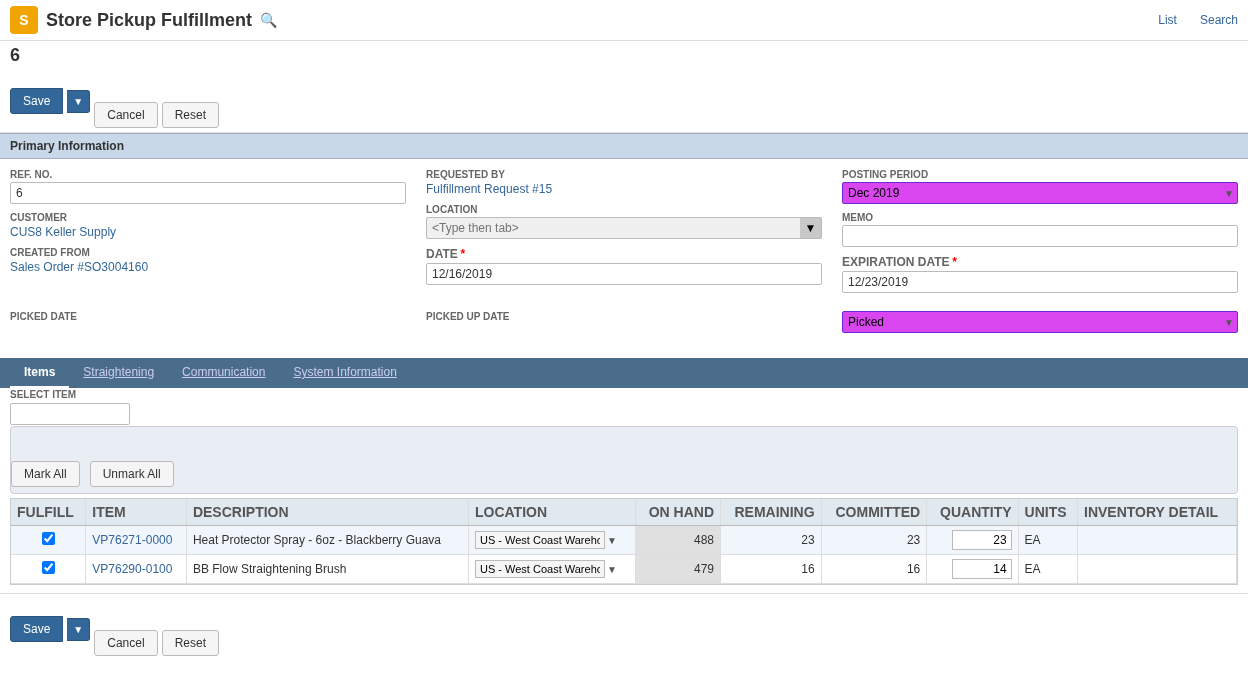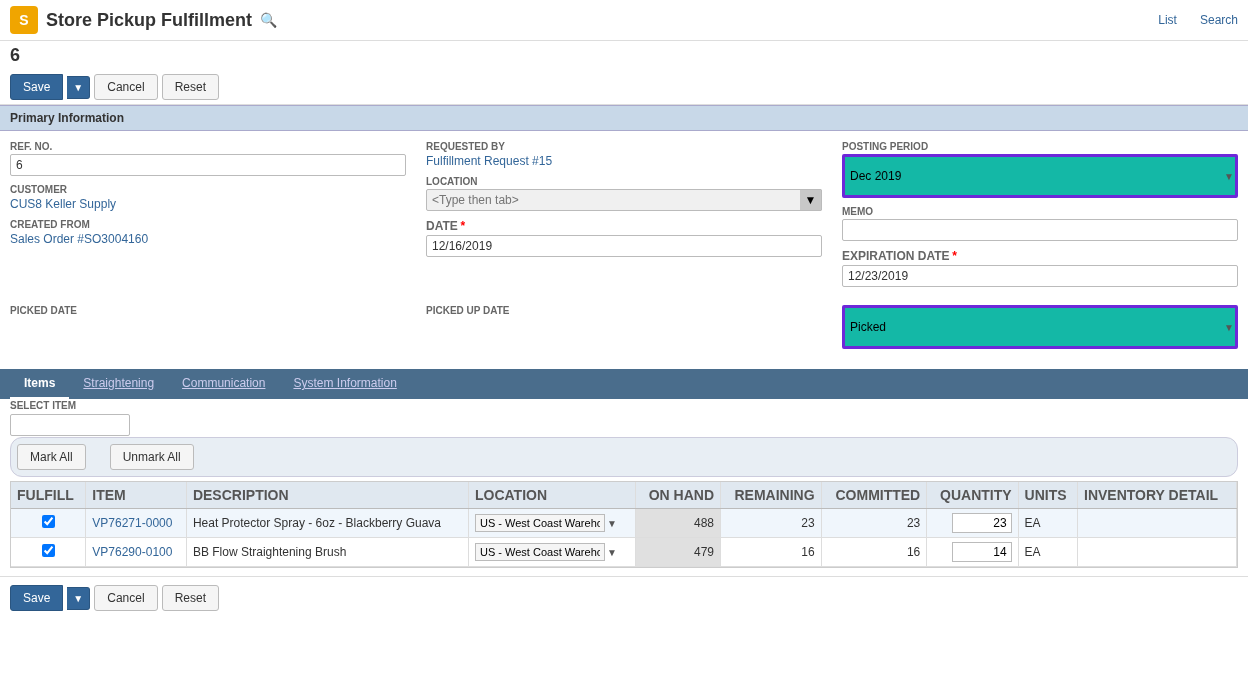--- a/index.html
+++ b/index.html
@@ -14,55 +14,55 @@
     .header-right { display: flex; gap: 23px; justify-content: center; }
     .header-link { color: #336699; text-decoration: none; font-size: 12px; cursor: pointer; }
 
     
     .record-num { padding: 4px 10px; font-size: 18px; font-weight: bold; }
 
     
     .toolbar { display: flex; align-items: center; gap: 4px; padding: 4px 10px; border-bottom: 1px solid #ddd; }
     .btn-save { background: #336699; color: white; border: 1px solid #2a5580; padding: 5px 12px; cursor: pointer; border-radius: 3px 0 0 3px; font-size: 12px; }
     .btn-save-arrow { background: #336699; color: white; border: 1px solid #2a5580; border-left: none; padding: 5px 6px; cursor: pointer; border-radius: 0 3px 3px 0; font-size: 10px; }
-    .btn-default { background: #f5f5f5; color: #333; border: 1px solid #bbb; padding: 5px 12px; cursor: pointer; border-radius: 3px; font-size: 12px; }
+    .btn-default { background: #f5f5f5; color: #333; border: 1px solid #bbb; padding: 5px 12px; cursor: pointer; border-radius: 3px; font-size: 12px; margin-top: 28px; }
 
     
     .section-header { background: #c8d8e8; padding: 5px 10px; font-weight: bold; font-size: 12px; color: #333; border-top: 1px solid #aac; border-bottom: 1px solid #aac; }
 
     
     .form-area { padding: 10px; display: grid; grid-template-columns: 1fr 1fr 1fr; gap: 0 20px; }
     .form-group { margin-bottom: 8px; }
     .form-label { font-size: 10px; color: #666; text-transform: uppercase; margin-bottom: 2px; font-weight: bold; }
     .form-label .required { color: red; }
     .form-value { color: #336699; font-size: 12px; cursor: pointer; }
     .form-input { width: 100%; border: 1px solid #bbb; padding: 3px 5px; font-size: 12px; color: #333; border-radius: 2px; }
     .form-select-wrap { position: relative; display: flex; }
-    .form-select-wrap select { width: 100%; border: 3px solid #6d28d9; padding: 12px 5px; font-size: 12px; appearance: none; background: #14b8a6; border-radius: 2px; }
+    .form-select-wrap select { width: 100%; border: 1px solid #6d28d9; padding: 3px 5px; font-size: 12px; appearance: none; background: #d946ef; border-radius: 2px; }
     .select-arrow { position: absolute; right: 4px; top: 50%; transform: translateY(-50%); pointer-events: none; font-size: 10px; color: #555; }
     .location-wrap { position: relative; display: flex; }
     .location-input { width: 100%; border: 1px solid #bbb; padding: 3px 24px 3px 5px; font-size: 12px; background: #f0f0f0; color: #888; border-radius: 2px; }
     .location-btn { position: absolute; right: 0; top: 0; bottom: 0; width: 22px; background: #c8c8c8; border: 1px solid #bbb; border-left: none; cursor: pointer; display: flex; align-items: center; justify-content: center; border-radius: 0 2px 2px 0; }
 
     
     .picked-row { display: grid; grid-template-columns: 1fr 1fr 1fr; gap: 0 20px; padding: 0 10px 8px; }
 
     
     .tabs-bar { background: #4a6d8c; display: flex; padding: 0 10px; margin-top: 4px; }
     .tab { color: #cce; padding: 7px 14px; cursor: pointer; font-size: 12px; border-bottom: 2px solid transparent; text-decoration: none; }
     .tab.active { color: white; border-bottom: 2px solid white; font-weight: bold; }
     .tab.underline { text-decoration: underline; color: #cce; }
 
     
     .items-section { padding: 1px 10px; }
     .select-item-label { font-size: 10px; color: #666; text-transform: uppercase; font-weight: bold; margin-bottom: 3px; }
     .select-item-input { border: 1px solid #bbb; padding: 3px 5px; font-size: 12px; width: 120px; border-radius: 2px; }
 
     
-    .mark-bar { display: flex; gap: 24px; padding: 6px 6px; background: #e8eef4; border: 1px solid #ccd; margin: 0 10px 4px; border-radius: 12px; }
+    .mark-bar { display: flex; gap: 10px; padding: 6px 0; background: #e8eef4; border: 1px solid #ccd; margin: 0 10px 4px; border-radius: 4px; }
 
     
     .table-wrap { margin: 0 10px; border: 1px solid #ccc; }
     table { width: 100%; border-collapse: collapse; }
     thead tr { background: #e0e8f0; }
     th { font-size: 14px; font-weight: bold; color: #555; text-transform: uppercase; padding: 5px 6px; border-bottom: 1px solid #bbb; border-right: 1px solid #ddd; text-align: left; white-space: nowrap; }
     th.right { text-align: right; }
     td { padding: 4px 6px; border-bottom: 1px solid #ddd; border-right: 1px solid #ddd; font-size: 12px; vertical-align: middle; }
     td.right { text-align: right; }
     .row-blue { background: #f0f6fc; }

